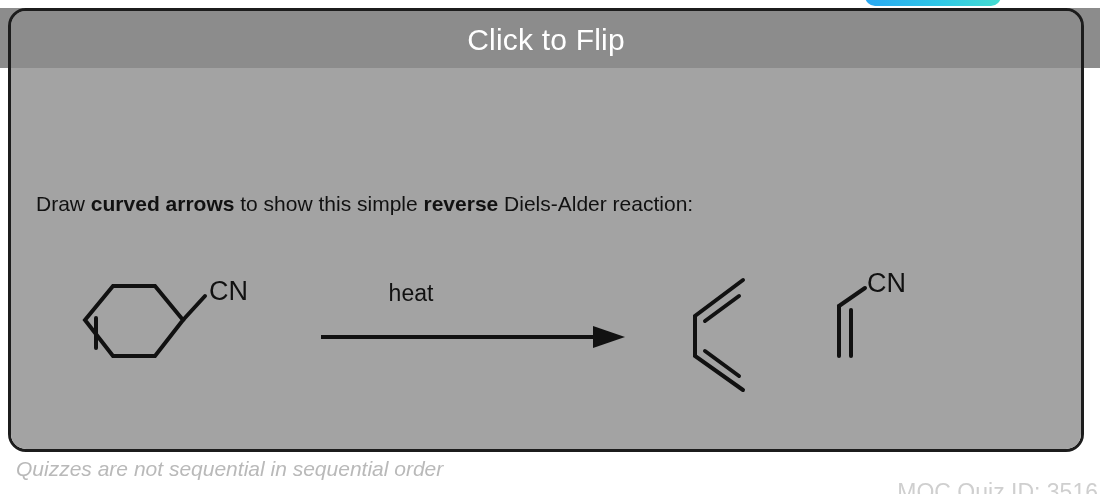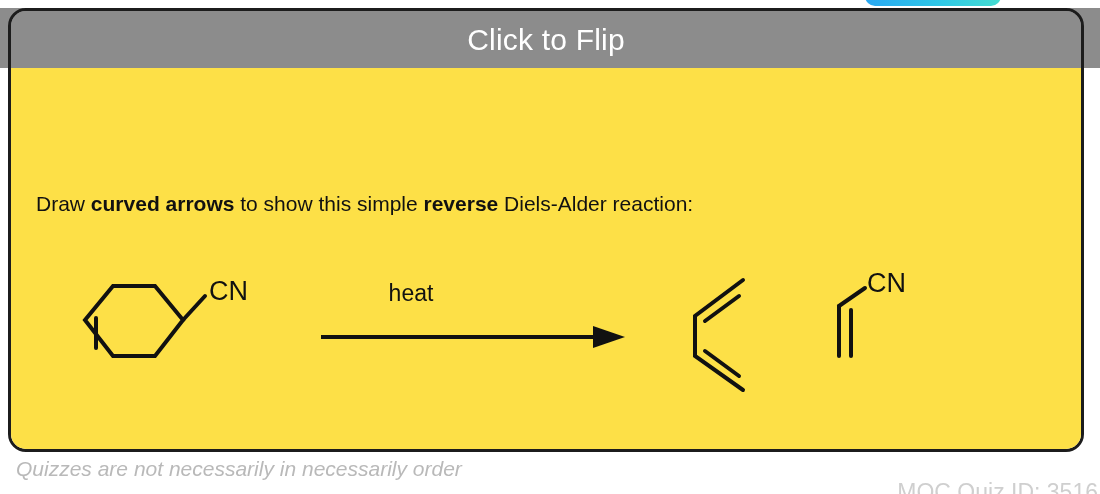--- a/index.html
+++ b/index.html
@@ -77,21 +77,21 @@
     letter-spacing: 0.2px;
     line-height: 1;
   }
 
   .card-body {
     position: absolute;
     left: 0;
     top: 57px;
     right: 0;
     bottom: 0;
-    background: #fde047;
+    background: #a3a3a3;
     border-bottom-left-radius: 15px;
     border-bottom-right-radius: 15px;
   }
 
   
   .prompt {
     position: absolute;
     left: 25px;
     top: 125px;
     font-size: 21px;
@@ -195,17 +195,17 @@
             <line x1="806" y1="58" x2="832" y2="40"></line>
           </g>
           <text class="cn-label" x="834" y="44">CN</text>
 
         </svg>
       </div>
 
     </div>
   </div>
 
-  <div class="footer-left">Quizzes are not necessarily in necessarily order</div>
+  <div class="footer-left">Quizzes are not sequential in sequential order</div>
 
   <div class="footer-right">MOC Quiz ID: 3516</div>
 
 </div>
 
 </body></html>

